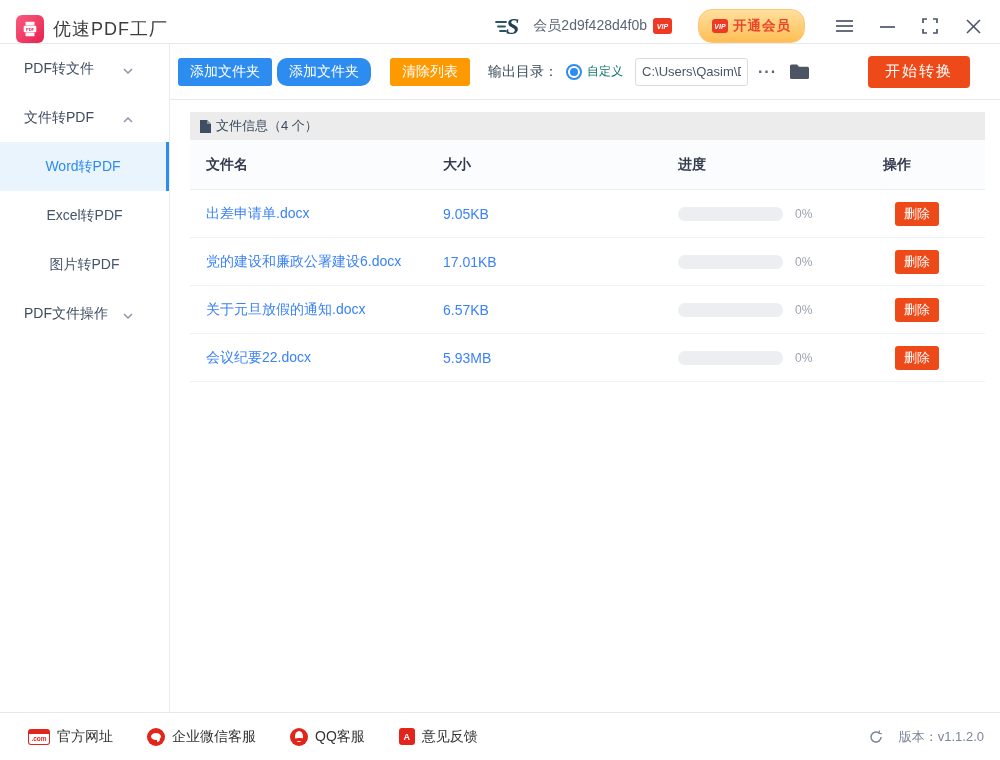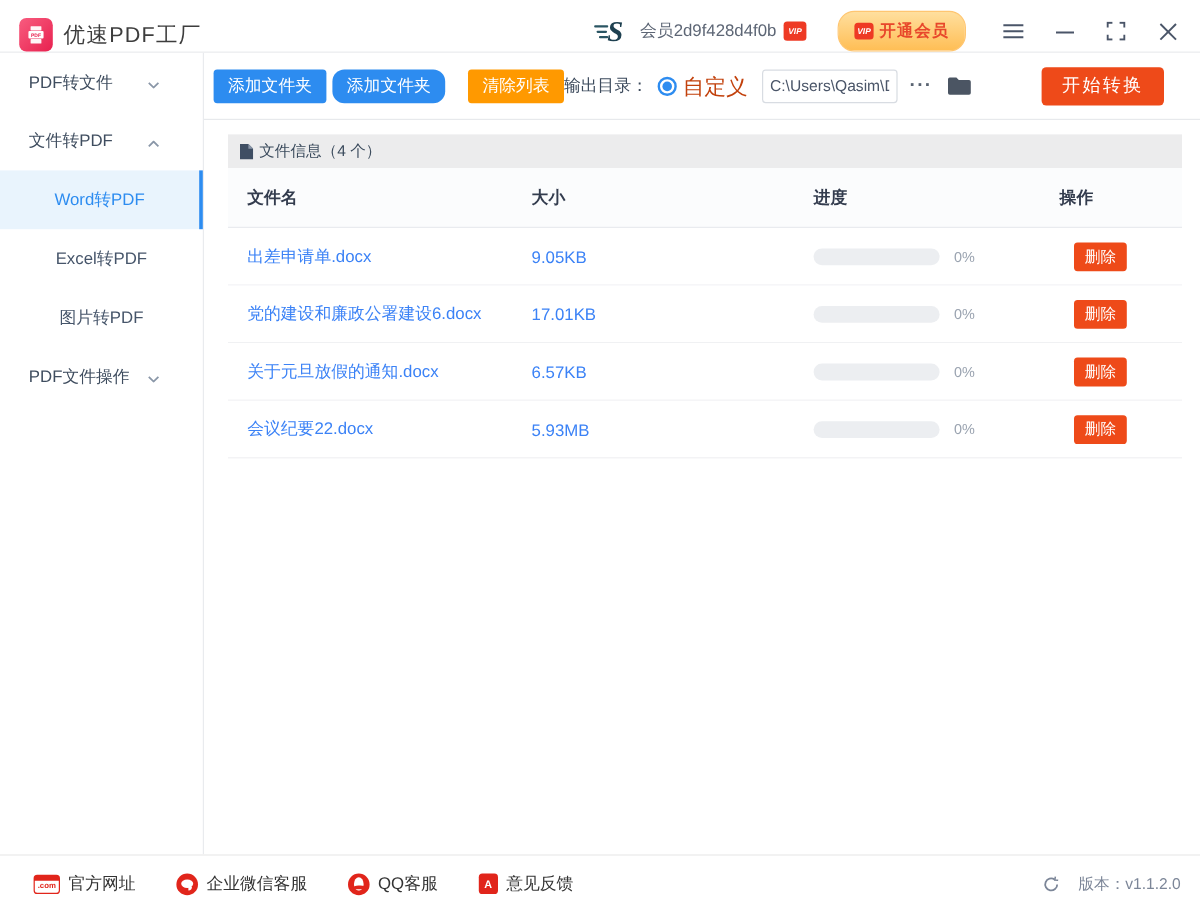--- a/index.html
+++ b/index.html
@@ -33,21 +33,21 @@
   
   .toolbar { height:56px; flex:0 0 56px; display:flex; align-items:center; padding:0 30px 0 8px; border-bottom:1px solid #e7e9ec; background:#fff; }
   .btn { border:none; border-radius:3px; color:#fff; font-size:14px; height:28px; padding:0 12px; cursor:pointer; font-family:inherit; }
   .btn-blue { background:#2d8cf0; }
   .btn-orange { background:#ff9900; margin-left:19px; }
   .btn + .btn-blue { margin-left:5px;border-radius:10px; }
   .output-group { margin-left:auto; display:flex; align-items:center; }
   .output-label { font-size:14px; color:#3c4a5c; }
   .radio { width:16px; height:16px; border-radius:50%; border:2px solid #2d8cf0; display:inline-flex; align-items:center; justify-content:center; margin:0 5px 0 8px; cursor:pointer; }
   .radio .dot { width:8px; height:8px; border-radius:50%; background:#2d8cf0; }
-  .radio-label { font-size:18px; color:#c2410c; }
+  .radio-label { font-size:12px; color:#0f766e; }
   .path-input { width:113px; height:28px; margin-left:12px; border:1px solid #d8dce2; border-radius:3px; padding:0 6px; font-size:13px; color:#4a5568; font-family:inherit; }
   .more-dots { margin-left:10px; font-size:16px; font-weight:bold; color:#5a6472; letter-spacing:1px; cursor:pointer; background:none; border:none; font-family:inherit; }
   .folder-btn { margin-left:12px; background:none; border:none; cursor:pointer; display:flex; align-items:center; }
   .btn-start { height:32px; padding:0 17px; background:#ee4a19; border-radius:4px; font-size:15px; letter-spacing:2px; margin-left:58px; }
 
   
   .content { flex:1; padding:12px 15px 0 20px; background:#fff; min-height:0; }
   .fileinfo-bar { height:28px; background:#ececed; display:flex; align-items:center; gap:5px; padding:0 10px; }
   .fileinfo-title { font-size:13px; color:#3a4a5c; }
   .grid-row { display:grid; grid-template-columns:237px 235px 205px 1fr; align-items:center; padding:0 16px; }

